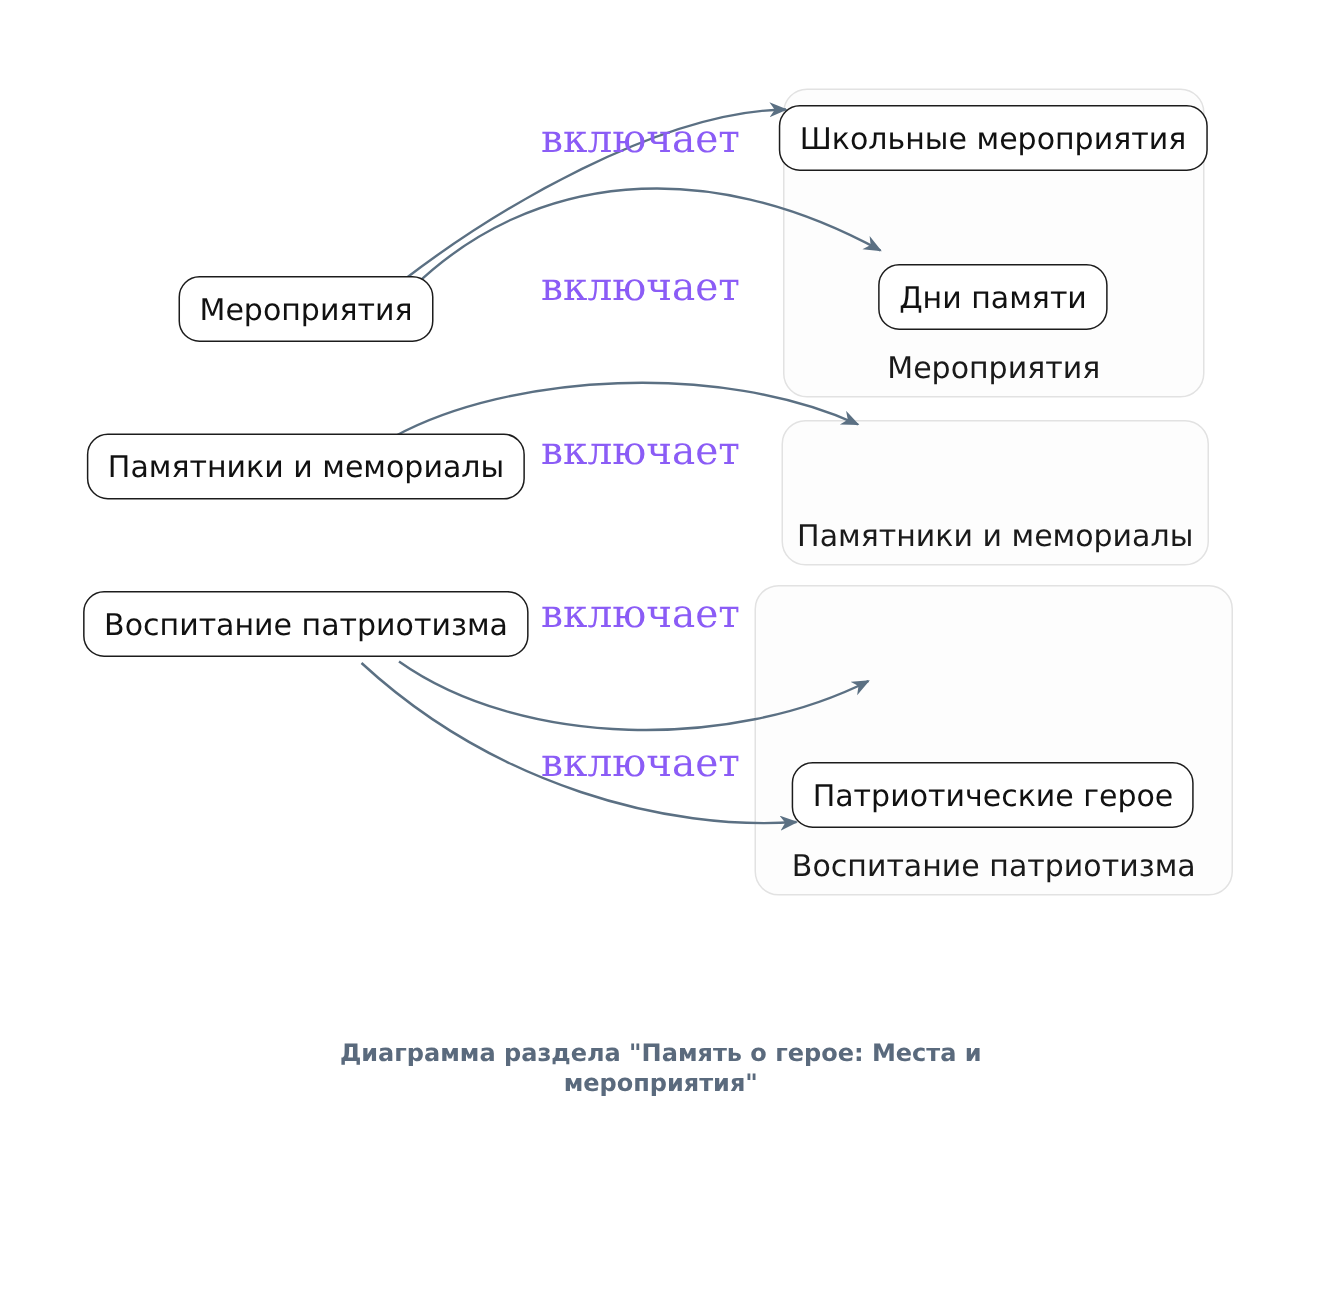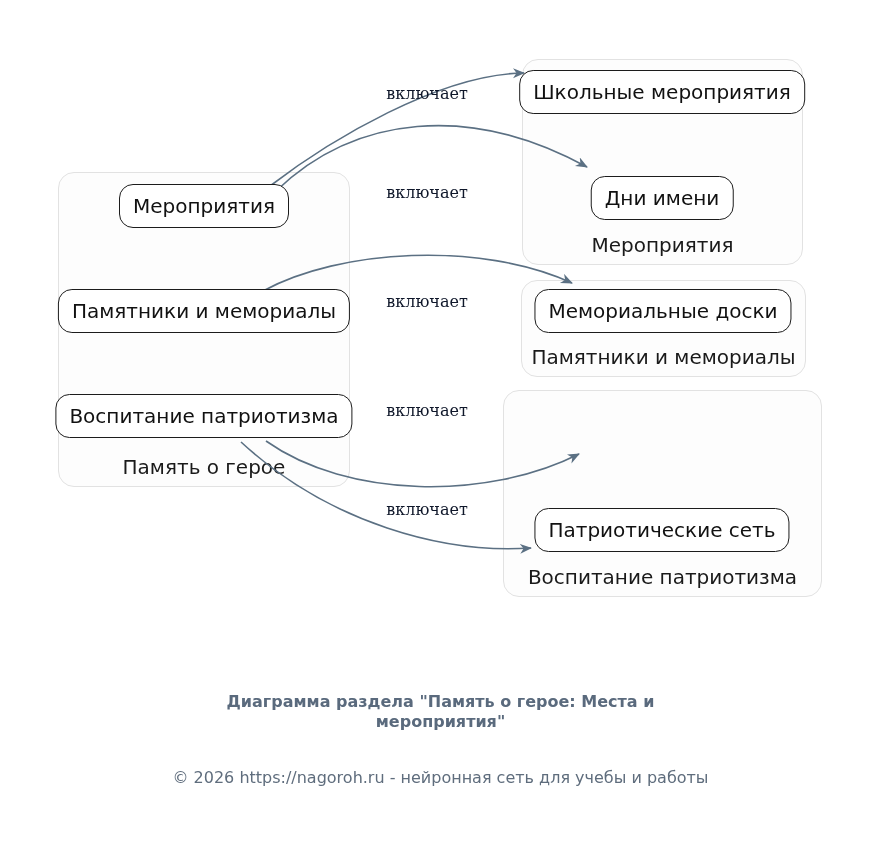--- a/index.html
+++ b/index.html
@@ -64,22 +64,22 @@
     line-height: 26px;
     color: #111111;
     white-space: nowrap;
   }
   
   .edge-label {
     position: absolute;
     transform: translate(-50%, -50%);
     z-index: 4;
     font-family: "DejaVu Serif", serif;
-    font-size: 16px;
-    color: #0f172a;
+    font-size: 26px;
+    color: #8b5cf6;
     white-space: nowrap;
   }
   
   .footer-title {
     position: absolute;
     left: 50%;
     top: 692px;
     transform: translateX(-50%);
     width: 500px;
     text-align: center;
@@ -108,23 +108,20 @@
     line-height: 20px;
     color: var(--footer-text);
     white-space: nowrap;
   }
 </style>
 </head>
 <body>
 
 <div class="page">
 
-  <div class="group" style="left:58px; top:172px; width:292px; height:315px">
-    <div class="group-title">Память о герое</div>
-  </div>
 
   <div class="group" style="left:522px; top:59px; width:281px; height:206px">
     <div class="group-title">Мероприятия</div>
   </div>
 
   <div class="group" style="left:521px; top:280px; width:285px; height:97px">
     <div class="group-title">Памятники и мемориалы</div>
   </div>
 
   <div class="group" style="left:503px; top:390px; width:319px; height:207px">
@@ -142,28 +139,26 @@
     <path class="edge-path" d="M263,291 C 340,249 480,241 572,283" marker-end="url(#arrowhead)"></path>
     <path class="edge-path" d="M266,441 C 348,499 488,500 579,454" marker-end="url(#arrowhead)"></path>
     <path class="edge-path" d="M241,442 C 330,524 445,554 531,548" marker-end="url(#arrowhead)"></path>
   </svg>
 
   <div class="node" style="left:204px; top:184px">Мероприятия</div>
   <div class="node" style="left:204px; top:289px">Памятники и мемориалы</div>
   <div class="node" style="left:204px; top:394px">Воспитание патриотизма</div>
 
   <div class="node" style="left:662px; top:70px">Школьные мероприятия</div>
-  <div class="node" style="left:662px; top:176px">Дни имени</div>
+  <div class="node" style="left:662px; top:176px">Дни памяти</div>
 
-  <div class="node" style="left:663px; top:289px">Мемориальные доски</div>
 
-  <div class="node" style="left:662px; top:508px">Патриотические сеть</div>
+  <div class="node" style="left:662px; top:508px">Патриотические герое</div>
 
   <span class="edge-label" style="left:427px; top:93px">включает</span>
   <span class="edge-label" style="left:427px; top:192px">включает</span>
   <span class="edge-label" style="left:427px; top:301px">включает</span>
   <span class="edge-label" style="left:427px; top:410px">включает</span>
   <span class="edge-label" style="left:427px; top:509px">включает</span>
 
   <div class="footer-title">Диаграмма раздела "Память о герое: Места и мероприятия"</div>
-  <div class="footer-copyright">© 2026 https://nagoroh.ru - нейронная сеть для учебы и работы</div>
 
 </div>
 
 </body></html>

